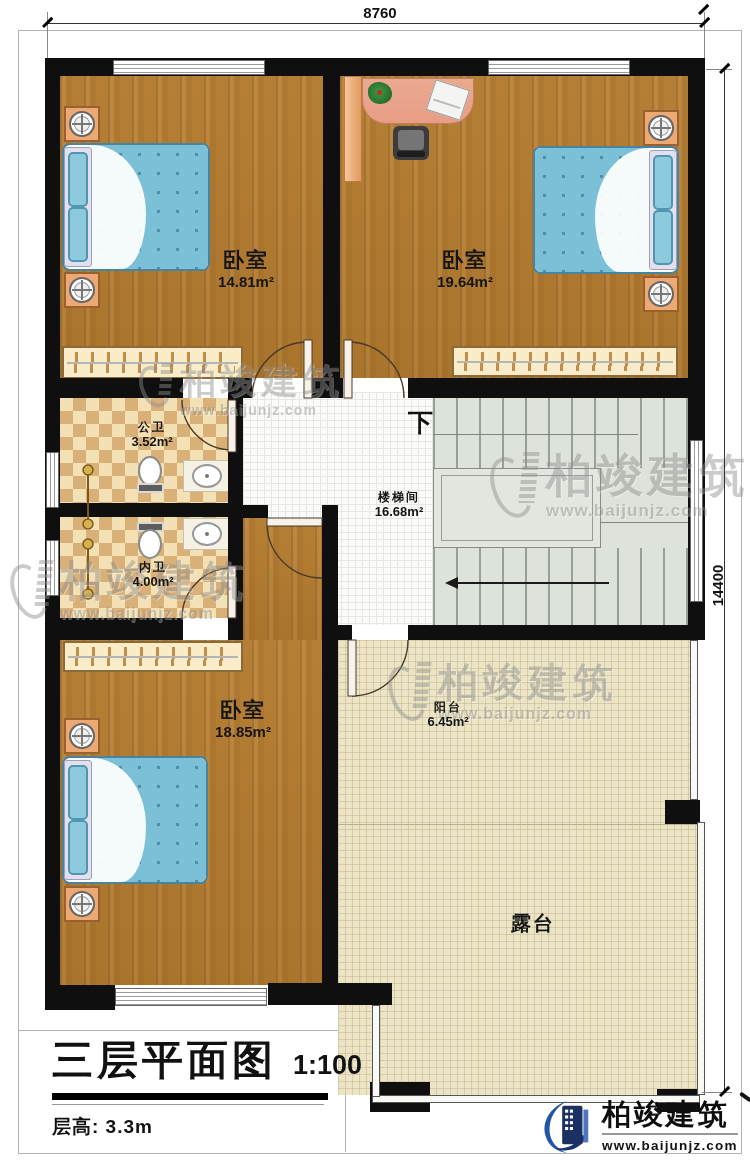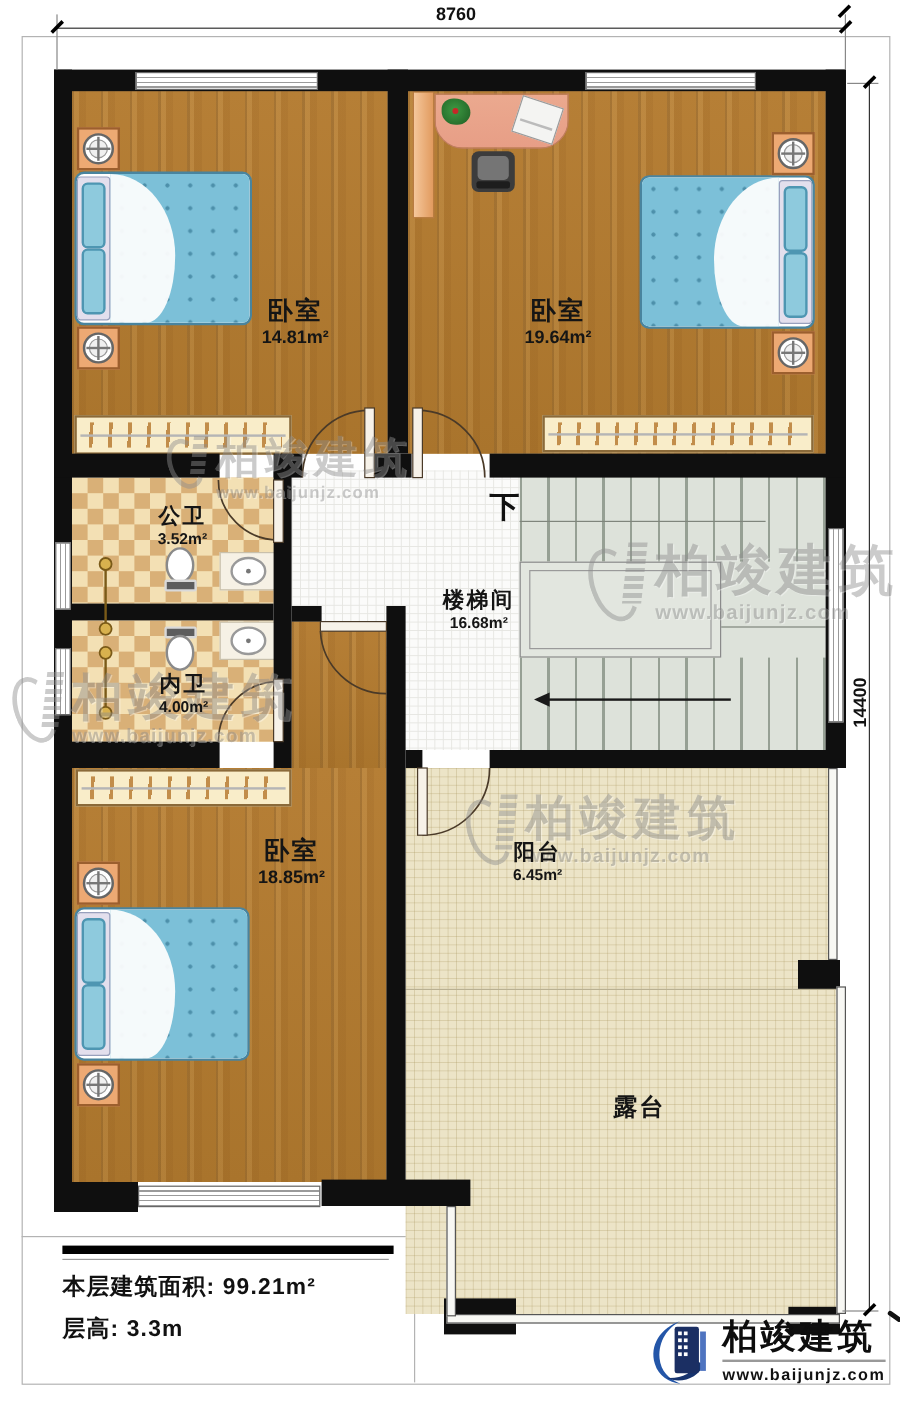--- a/index.html
+++ b/index.html
@@ -60,21 +60,21 @@
   
   .sline{position:absolute;background:#7f857c}
   .landing{position:absolute;background:#e2e6df;border:1px solid #8a8a8a;box-sizing:border-box}
   .landing .inner{position:absolute;left:7px;top:6px;right:7px;bottom:6px;border:1px solid #9a9a9a}
   .arrowline{position:absolute;height:2px;background:#1a1a1a}
   .arrowhead{position:absolute;width:0;height:0;border-top:6px solid transparent;border-bottom:6px solid transparent;border-right:13px solid #1a1a1a}
   
   .rlabel{position:absolute;transform:translateX(-50%);text-align:center;line-height:1.18;white-space:nowrap;z-index:6;color:#151515}
   .rname{font-size:21px;font-weight:800;letter-spacing:2px}
   .rarea{font-size:15px;font-weight:700;letter-spacing:0}
-  .sm .rname{font-size:18px}.sm .rarea{font-size:13px}
+  .sm .rname{font-size:12px}.sm .rarea{font-size:13px}
   .downlbl{position:absolute;z-index:6;font-size:25px;font-weight:900;color:#111}
   
   .dimline{position:absolute;background:#333;z-index:7}
   .extline{position:absolute;background:#888;z-index:7}
   .tick{position:absolute;width:13px;height:2.5px;background:#000;transform:rotate(-45deg);z-index:7}
   .dimtext{position:absolute;font-size:15px;font-weight:700;z-index:7;text-align:center}
   
   .wm{position:absolute;display:flex;align-items:flex-start;gap:6px;opacity:.45;color:#8e8e8e;pointer-events:none;z-index:5;
       text-shadow:1px 1px 0 rgba(255,255,255,.75);white-space:nowrap}
   .wm-co{font-weight:900;letter-spacing:5px;line-height:1}
@@ -327,23 +327,25 @@
   <div class="dimtext" style="left:340px;top:4px;width:80px">8760</div>
 
   <div class="extline" style="left:706px;top:69px;width:26px;height:1px"></div>
   <div class="extline" style="left:702px;top:1092px;width:30px;height:1px"></div>
   <div class="dimline" style="left:724px;top:69px;width:1px;height:1024px"></div>
   <div class="tick" style="left:718px;top:67px"></div>
   <div class="tick" style="left:718px;top:1090px"></div>
   <div class="dimtext" style="left:682px;top:577px;width:70px;transform:rotate(-90deg)">14400</div>
 
   <div class="titleblock">
+    <div>
+      <span class="tb-title">三层平面图</span><span class="tb-scale">1:100</span>
+    </div>
     <div class="tb-rule1"></div>
     <div class="tb-rule2"></div>
-    <div class="tb-line">本层建筑面积: 99.21m²</div>
     <div class="tb-line">层高: 3.3m</div>
   </div>
 
   <div class="logo">
     <svg width="58" height="56" viewBox="0 0 60 58">
       <path d="M30 3 C13 9 3 24 8 40 C11 50 20 56 30 57 C20 53 13 46 12 35 C11 20 19 9 30 3 Z" fill="#2456a8"></path>
       <path d="M18 52 C30 58 46 52 50 40 L45 38 C41 48 30 53 18 52 Z" fill="#16336e"></path>
       <g>
         <rect x="25" y="8" width="21" height="40" rx="2" fill="#1b2f63"></rect>
         <rect x="28" y="12" width="3.2" height="3.2" fill="#fff"></rect>

